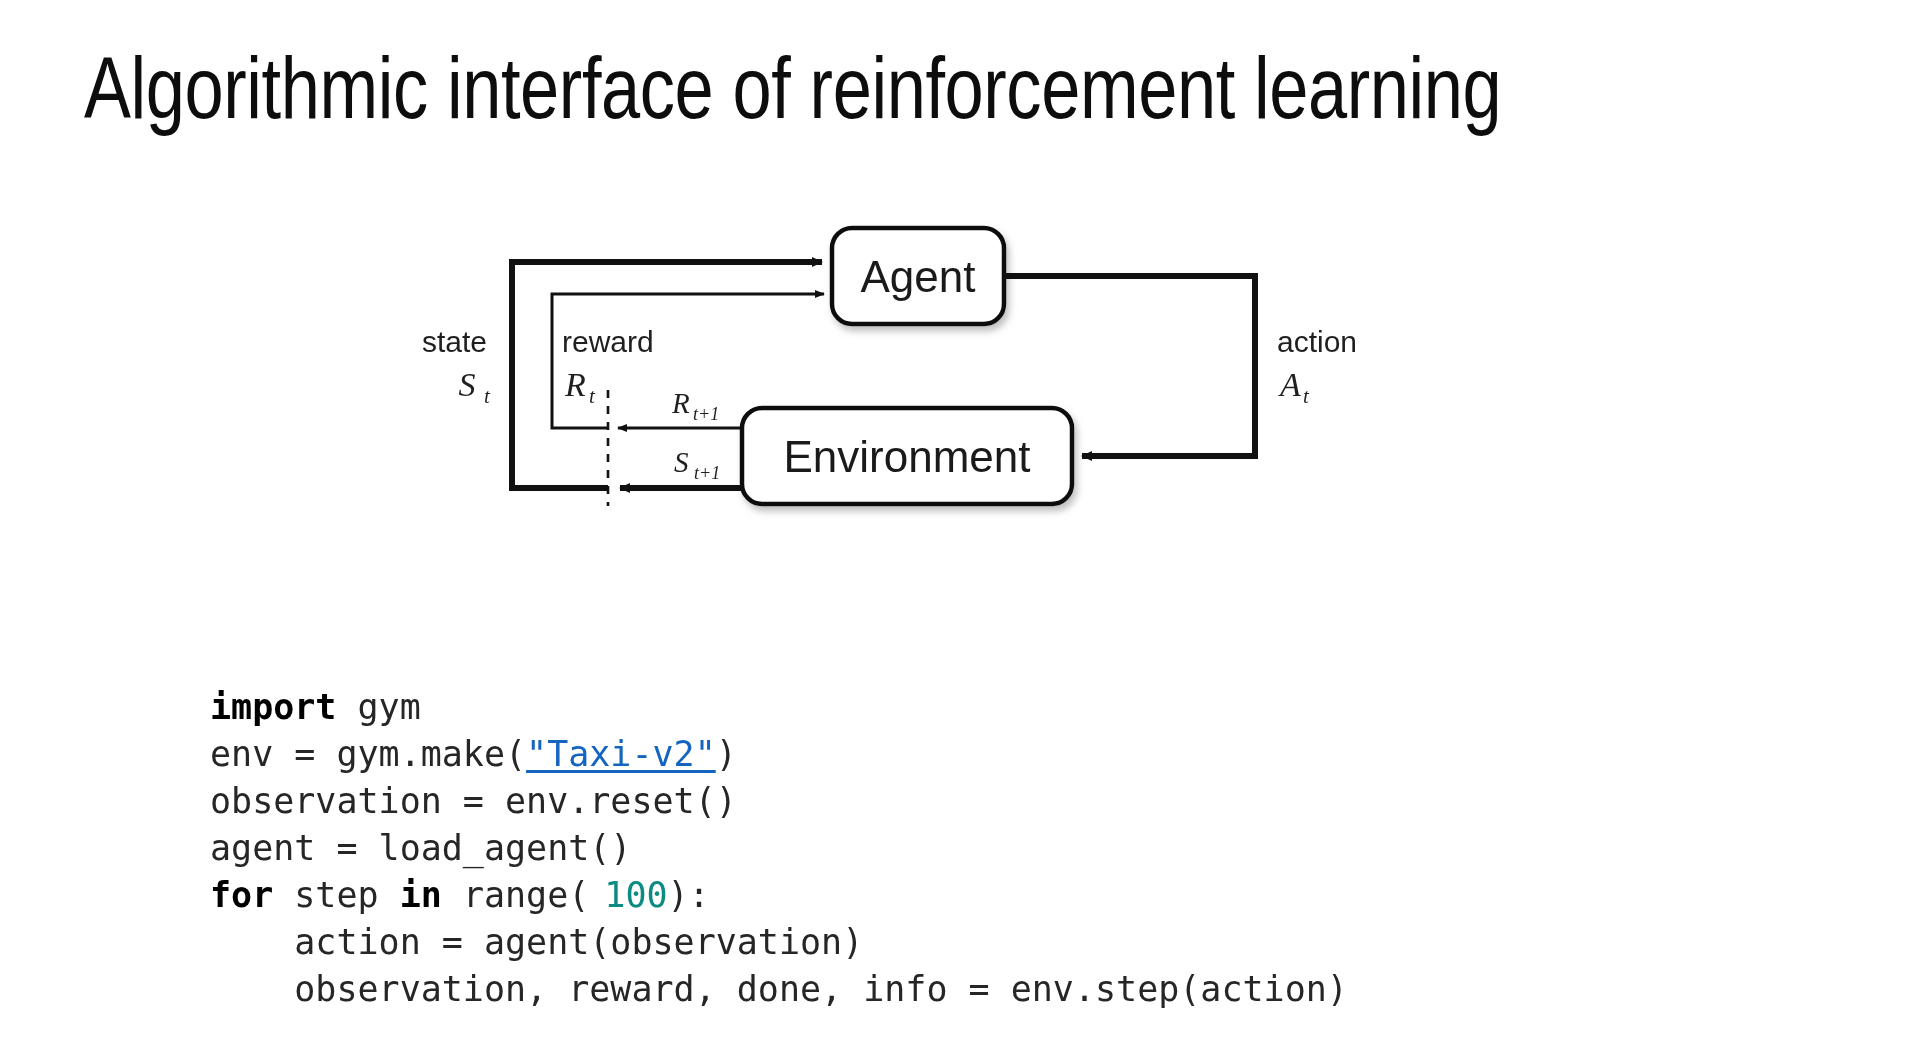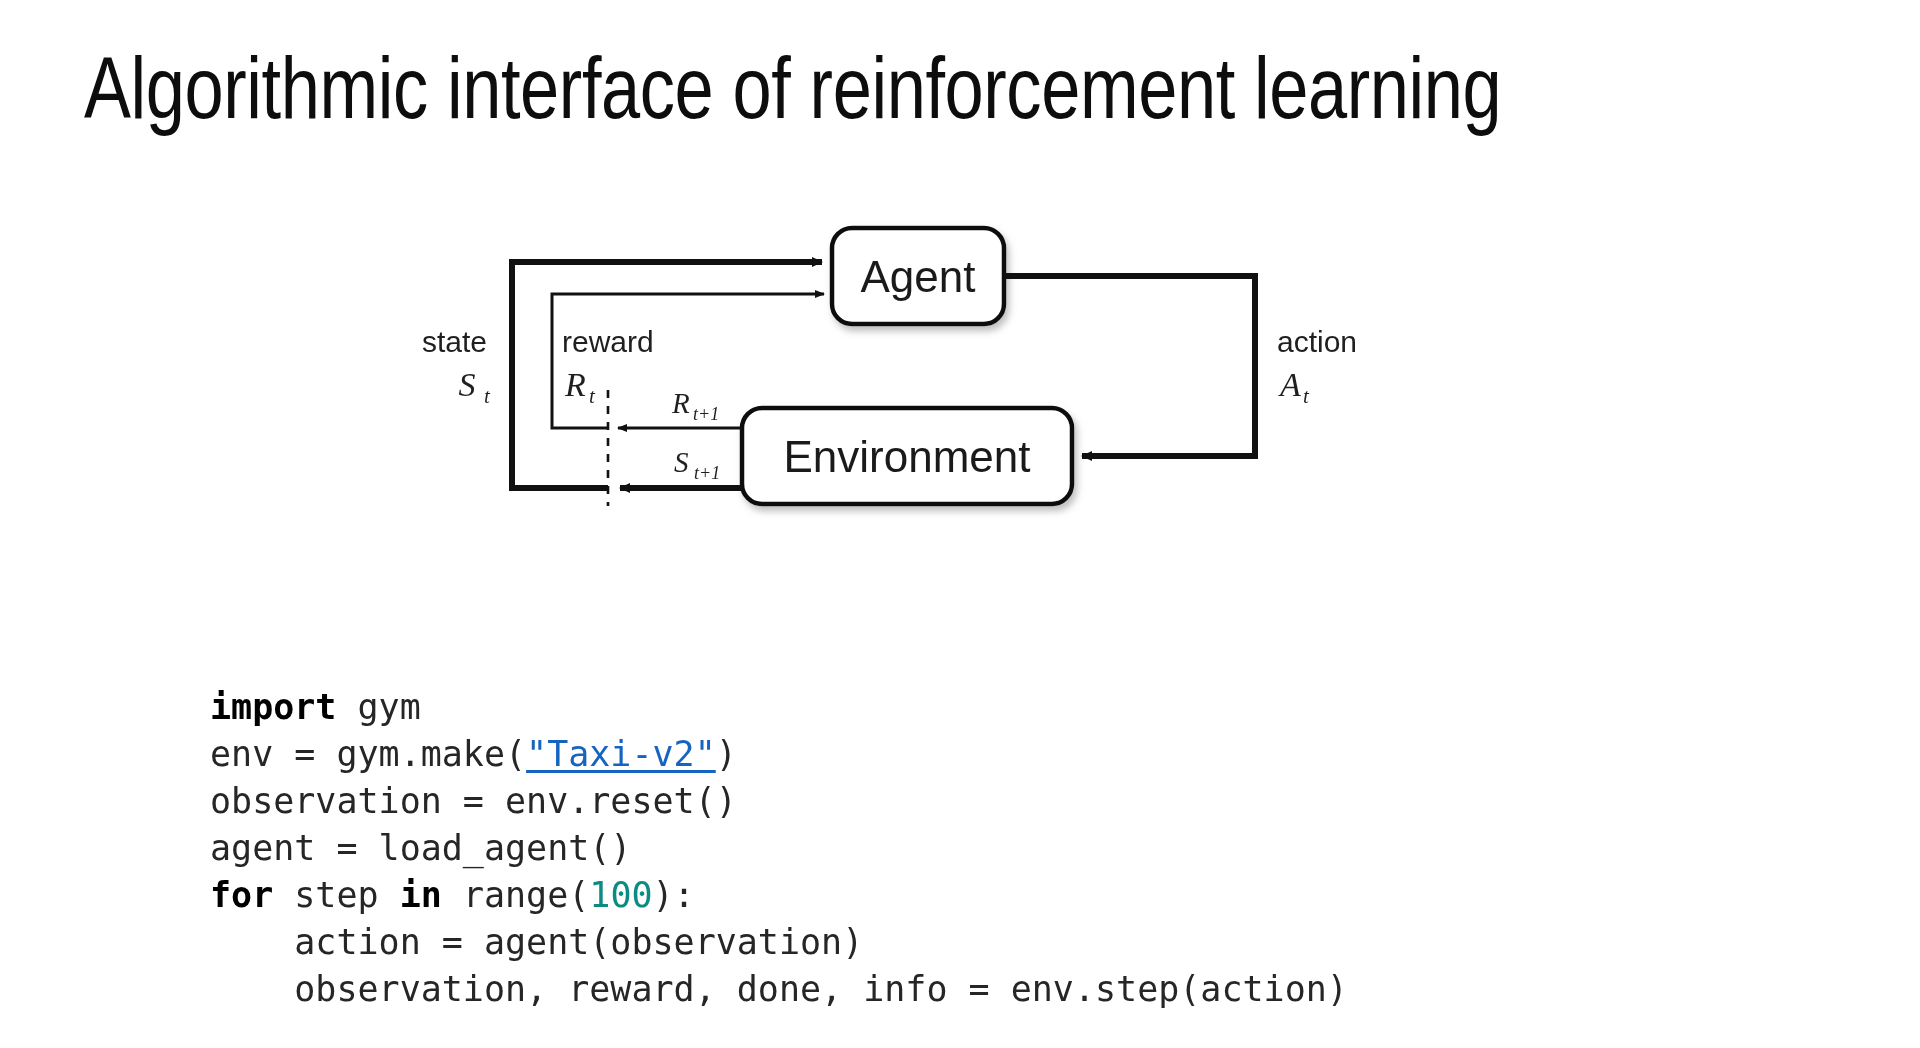--- a/index.html
+++ b/index.html
@@ -89,21 +89,21 @@
     color: #262626;
     white-space: pre;
   }
   #code-block .ln { display: block; white-space: pre; }
   #code-block .kw { font-weight: 700; color: #000000; }
   #code-block .lnk {
     color: #1565c0;
     text-decoration: underline;
     text-underline-offset: 4px;
   }
-  #code-block .num { color: #0b8b82; }
+  #code-block .num { color: #0b8b82; margin-left: 15px; }
 </style>
 </head>
 <body>
 
 <div id="slide-title">Algorithmic interface of reinforcement learning</div>
 
 <div id="diagram">
   <svg width="1920" height="340" viewBox="0 0 1920 340" xmlns="http://www.w3.org/2000/svg">
     <defs>
       <marker id="arrowThick" markerWidth="11" markerHeight="11" refX="10" refY="5.5" orient="auto" markerUnits="userSpaceOnUse">

